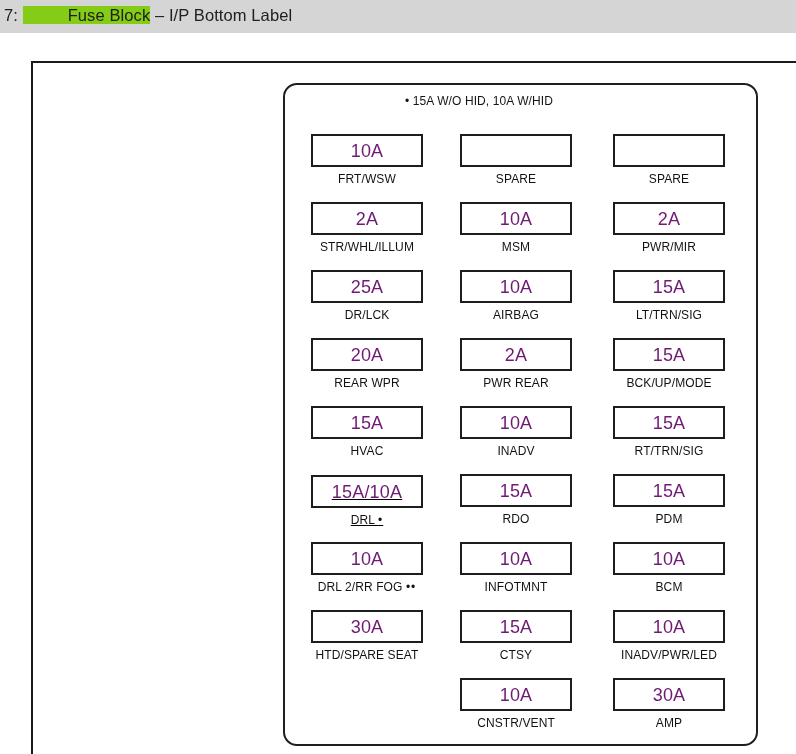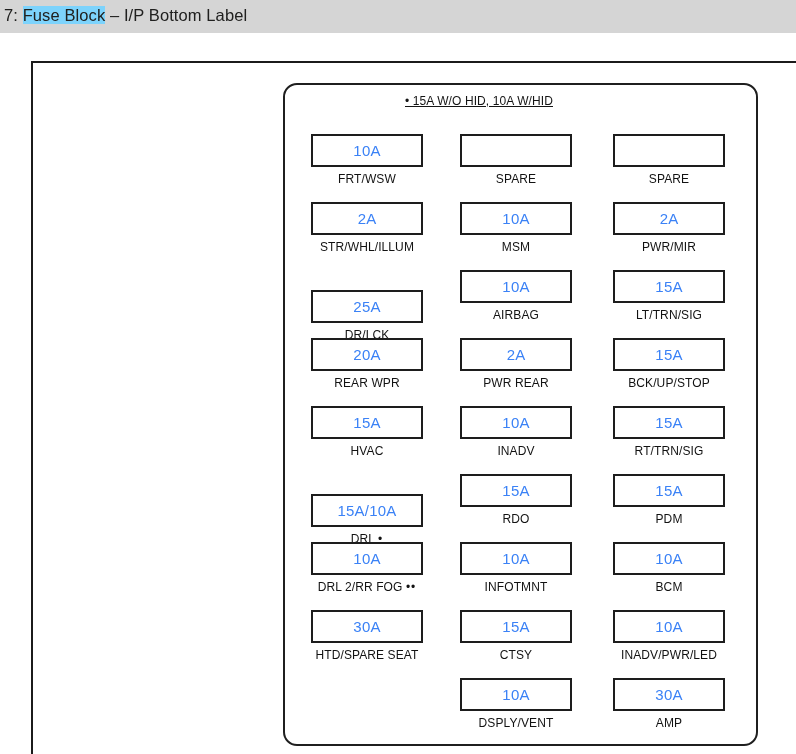--- a/index.html
+++ b/index.html
@@ -30,22 +30,23 @@
   #header-title {
     position: absolute;
     left: 4px;
     top: 6px;
     font-size: 16.5px;
     color: #20201f;
     white-space: nowrap;
     letter-spacing: 0.1px;
   }
   #header-title .hl {
-    background: #7dd3fc;
+    background: #84cc16;
     color: #20201f;
+    padding-left: 45px;
   }
   #header-title .plain {
     background: transparent;
   }
 
   
   #page-frame {
     position: absolute;
     left: 31px;
     top: 61px;
@@ -76,21 +77,20 @@
     left: 120px;
     top: 8px;
     width: 345px;
   }
   .note-line {
     font-size: 12px;
     color: #141414;
     line-height: 16px;
     white-space: nowrap;
     letter-spacing: 0.1px;
-    text-decoration: underline;
   }
 
   
   .fuse-column {
     position: absolute;
     top: 49px;
     width: 112px;
   }
   #fuse-column-1 { left: 26px; }
   #fuse-column-2 { left: 175px; }
@@ -106,22 +106,22 @@
     width: 112px;
     height: 33px;
     border: 2px solid #1d1d1d;
     box-sizing: border-box;
     background: #ffffff;
     display: flex;
     align-items: center;
     justify-content: center;
   }
   .fuse-rating {
-    font-size: 15px;
-    color: #3b82f6;
+    font-size: 18px;
+    color: #701a75;
     line-height: 1;
     letter-spacing: 0.2px;
   }
   .fuse-label {
     margin-top: 4px;
     text-align: center;
     font-size: 12px;
     color: #121212;
     line-height: 17px;
     white-space: nowrap;
@@ -154,39 +154,39 @@
           <span class="fuse-rating">10A</span>
         </div>
         <div class="fuse-label">FRT/WSW</div>
       </div>
       <div class="fuse-slot" style="top: 68px;">
         <div class="fuse-box">
           <span class="fuse-rating">2A</span>
         </div>
         <div class="fuse-label">STR/WHL/ILLUM</div>
       </div>
-      <div class="fuse-slot" style="top: 136px; margin-top: 20px;">
+      <div class="fuse-slot" style="top: 136px;">
         <div class="fuse-box">
           <span class="fuse-rating">25A</span>
         </div>
         <div class="fuse-label">DR/LCK</div>
       </div>
       <div class="fuse-slot" style="top: 204px;">
         <div class="fuse-box">
           <span class="fuse-rating">20A</span>
         </div>
         <div class="fuse-label">REAR WPR</div>
       </div>
       <div class="fuse-slot" style="top: 272px;">
         <div class="fuse-box">
           <span class="fuse-rating">15A</span>
         </div>
         <div class="fuse-label">HVAC</div>
       </div>
-      <div class="fuse-slot" style="top: 360px;">
+      <div class="fuse-slot" style="top: 341px; text-decoration: underline;">
         <div class="fuse-box">
           <span class="fuse-rating">15A/10A</span>
         </div>
         <div class="fuse-label">DRL <span class="mk">•</span></div>
       </div>
       <div class="fuse-slot" style="top: 408px;">
         <div class="fuse-box">
           <span class="fuse-rating">10A</span>
         </div>
         <div class="fuse-label">DRL 2/RR FOG <span class="mk">••</span></div>
@@ -244,21 +244,21 @@
       <div class="fuse-slot" style="top: 476px;">
         <div class="fuse-box">
           <span class="fuse-rating">15A</span>
         </div>
         <div class="fuse-label">CTSY</div>
       </div>
       <div class="fuse-slot" style="top: 544px;">
         <div class="fuse-box">
           <span class="fuse-rating">10A</span>
         </div>
-        <div class="fuse-label">DSPLY/VENT</div>
+        <div class="fuse-label">CNSTR/VENT</div>
       </div>
     </div>
   <div class="fuse-column" id="fuse-column-3">
       <div class="fuse-slot" style="top: 0px;">
         <div class="fuse-box">
           <span class="fuse-rating"></span>
         </div>
         <div class="fuse-label">SPARE</div>
       </div>
       <div class="fuse-slot" style="top: 68px;">
@@ -270,21 +270,21 @@
       <div class="fuse-slot" style="top: 136px;">
         <div class="fuse-box">
           <span class="fuse-rating">15A</span>
         </div>
         <div class="fuse-label">LT/TRN/SIG</div>
       </div>
       <div class="fuse-slot" style="top: 204px;">
         <div class="fuse-box">
           <span class="fuse-rating">15A</span>
         </div>
-        <div class="fuse-label">BCK/UP/STOP</div>
+        <div class="fuse-label">BCK/UP/MODE</div>
       </div>
       <div class="fuse-slot" style="top: 272px;">
         <div class="fuse-box">
           <span class="fuse-rating">15A</span>
         </div>
         <div class="fuse-label">RT/TRN/SIG</div>
       </div>
       <div class="fuse-slot" style="top: 340px;">
         <div class="fuse-box">
           <span class="fuse-rating">15A</span>

